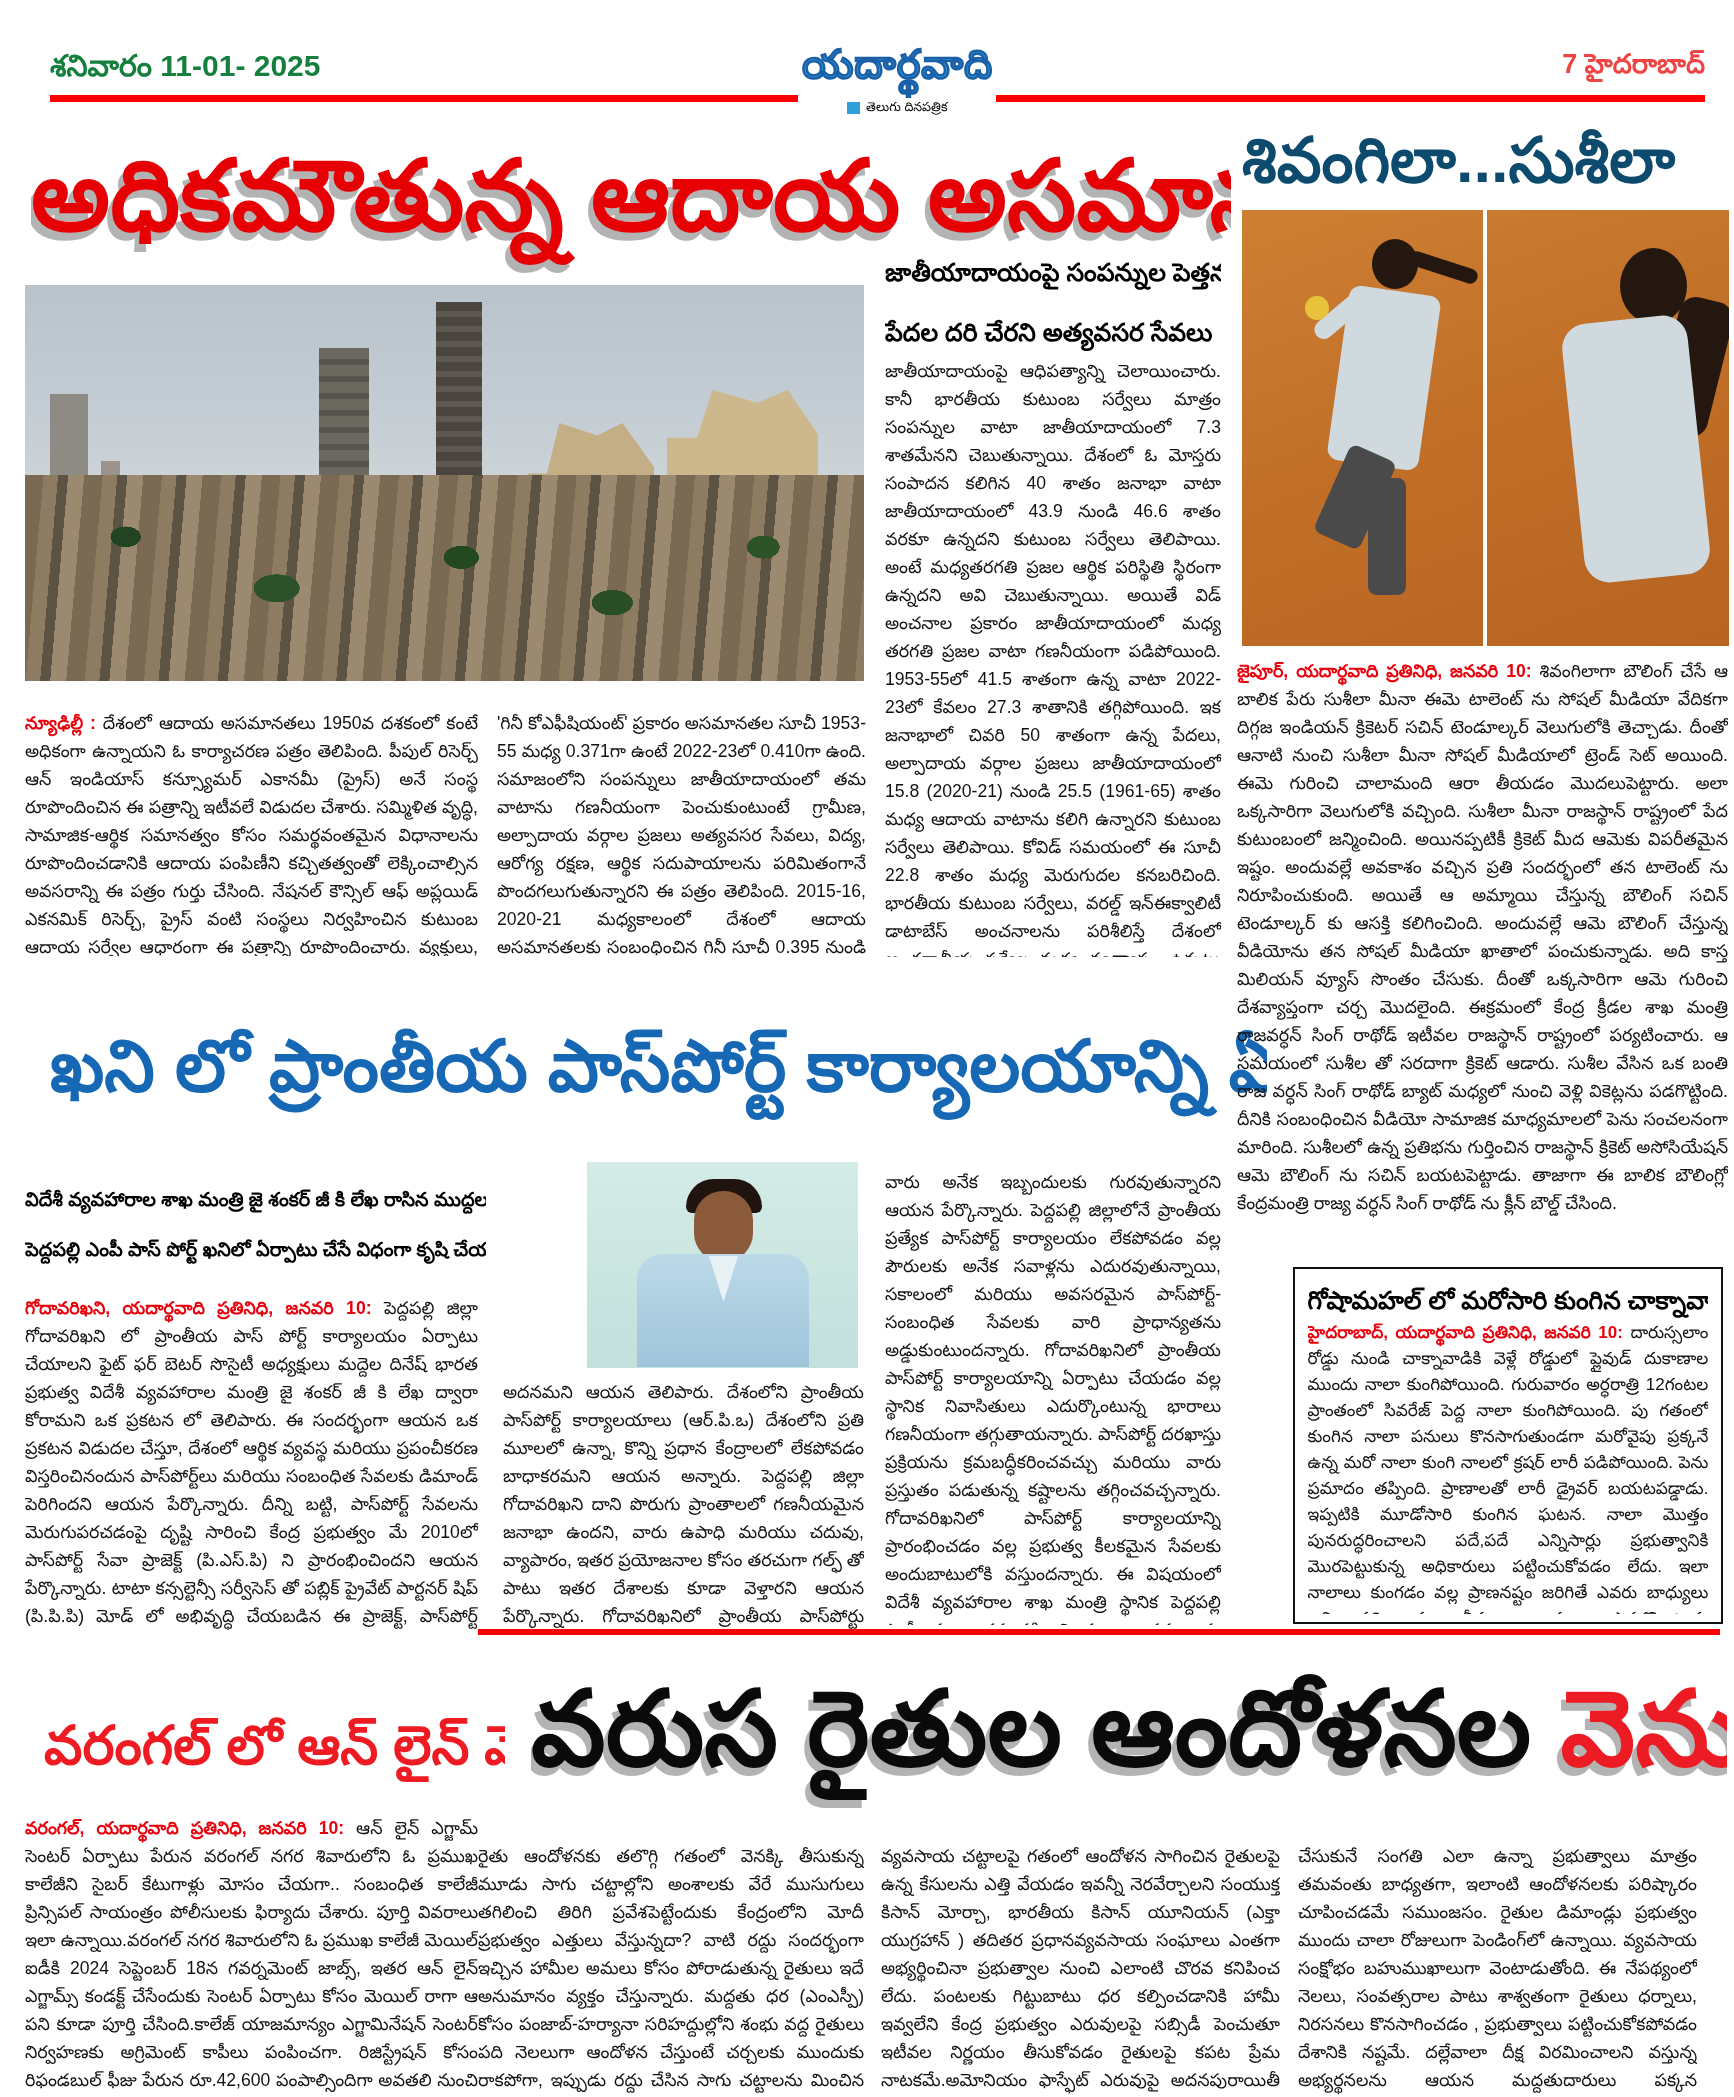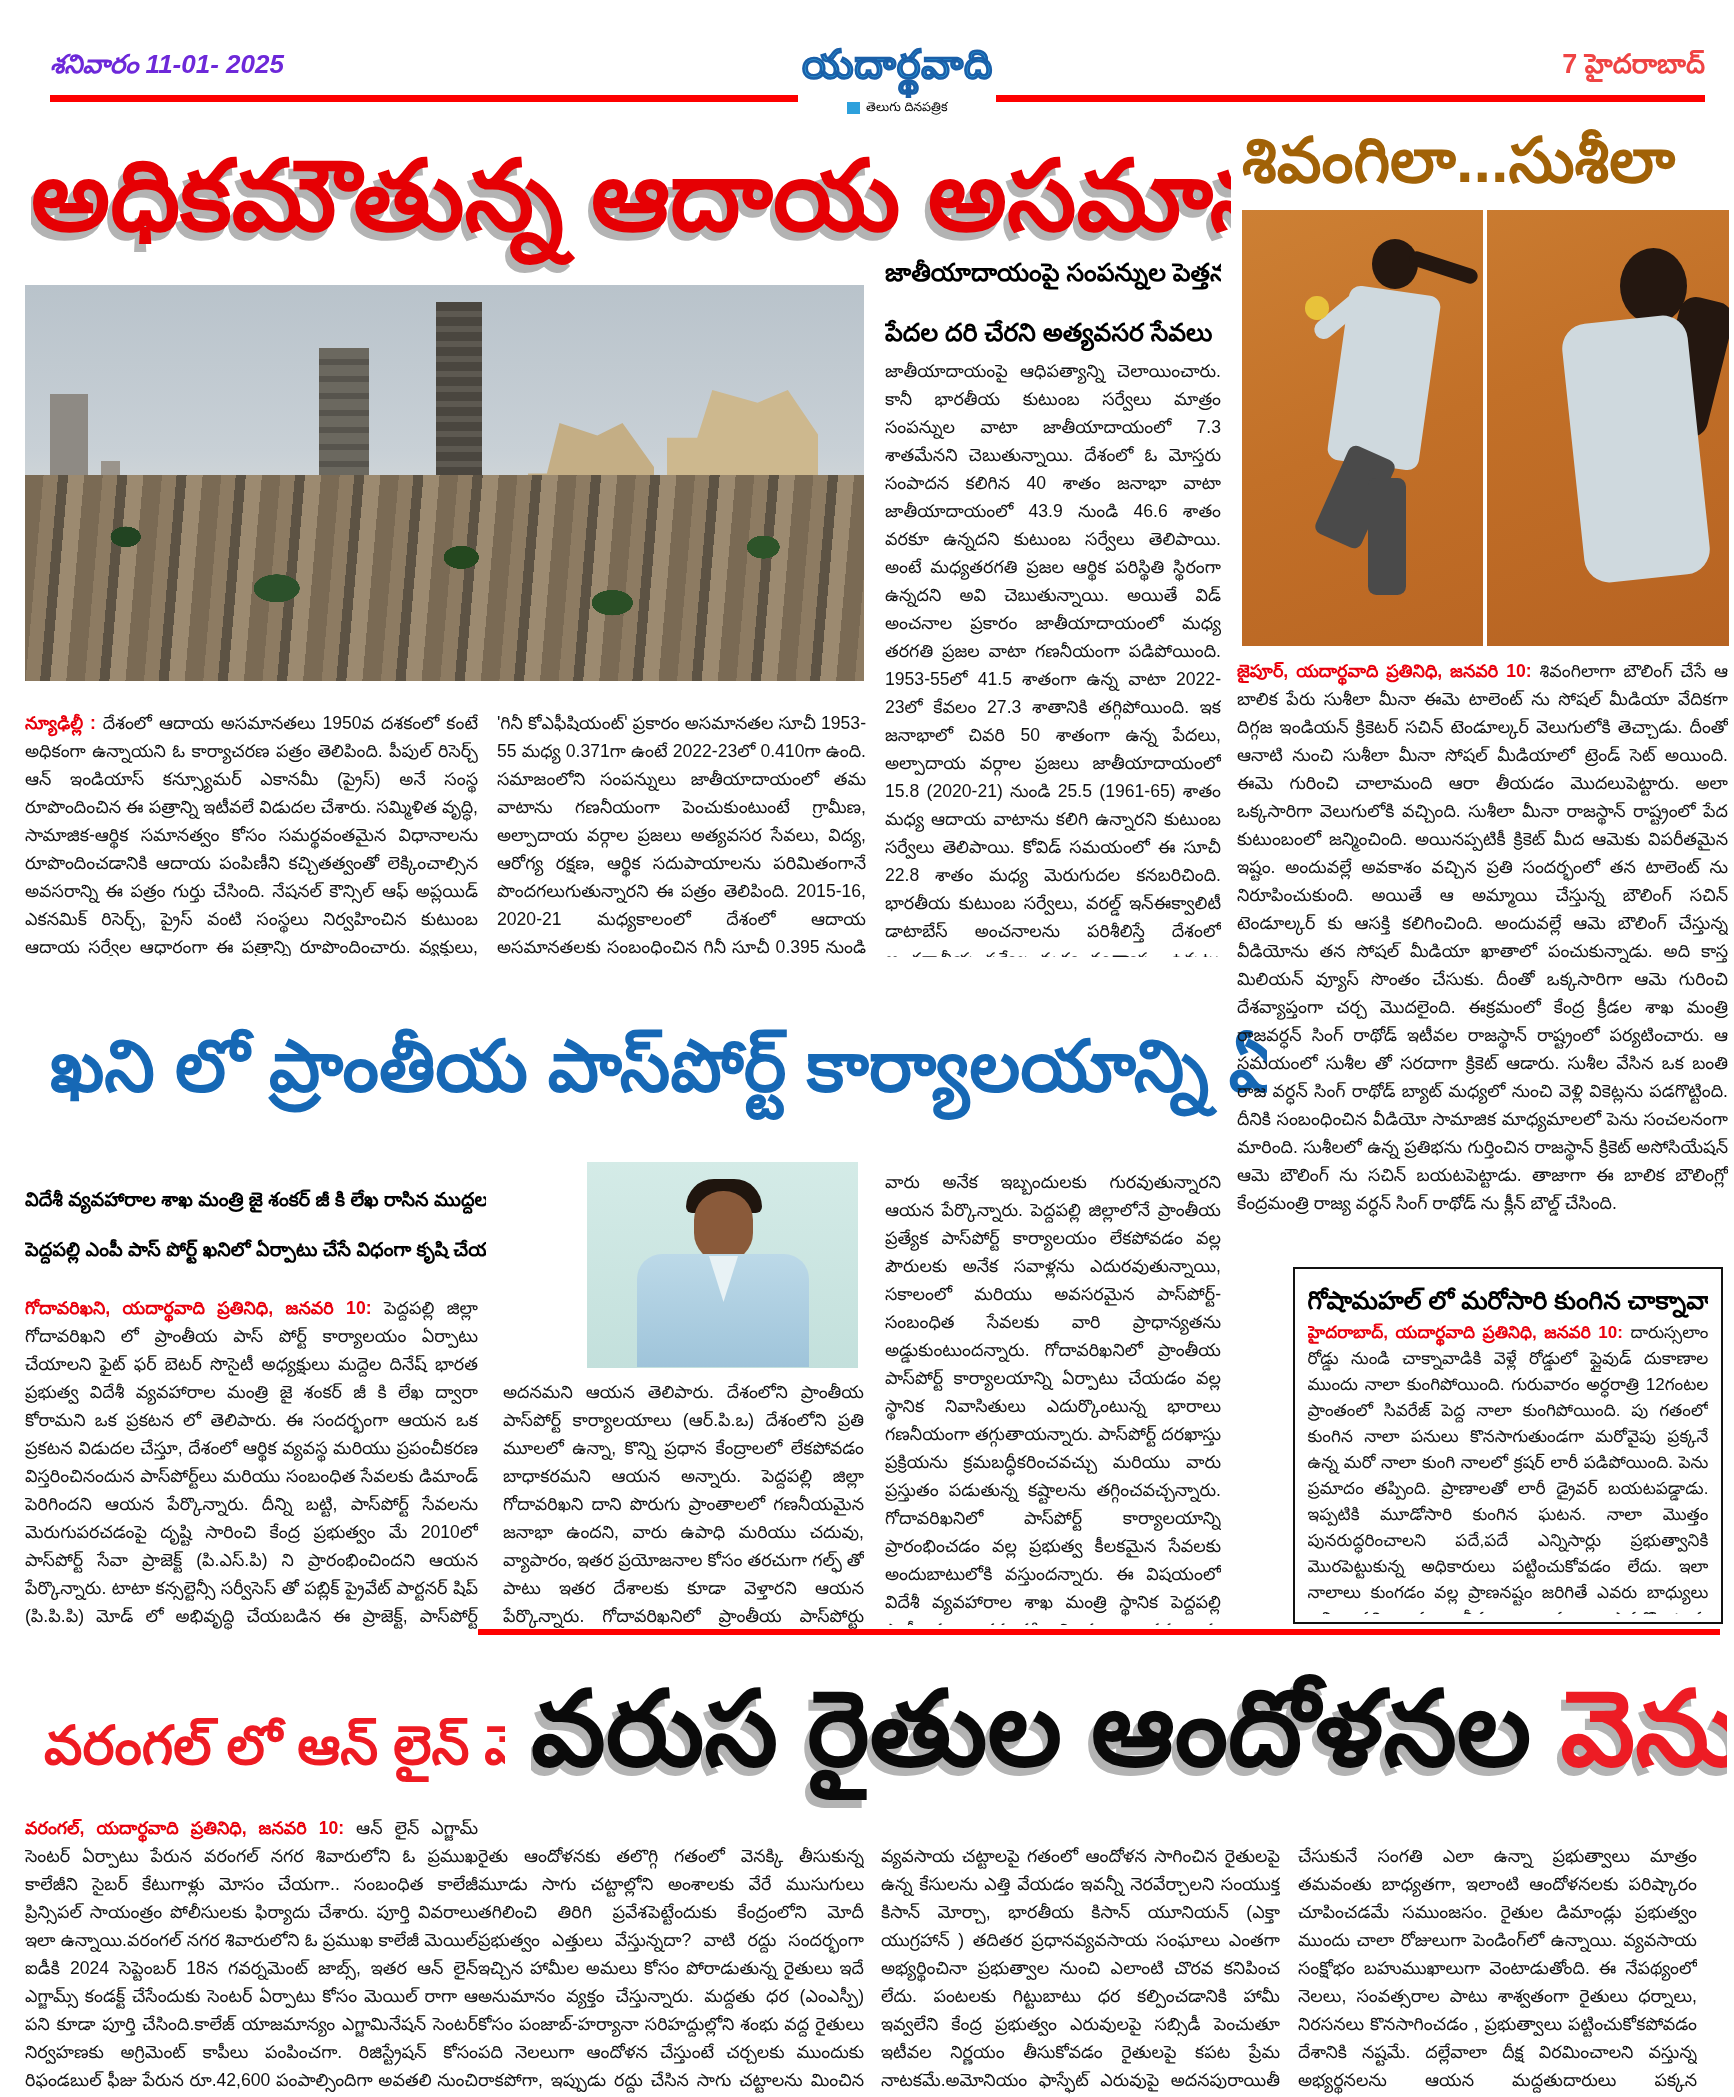--- a/index.html
+++ b/index.html
@@ -29,21 +29,21 @@
   .figure-head{position:absolute;border-radius:50%;background:#241710;}
   .figure-shirt{position:absolute;background:#cfd9de;border-radius:11.7px;}
   .figure-pants{position:absolute;background:#4a4a4a;border-radius:8.4px;}
   .man-photo{background:linear-gradient(#d4ebe7,#c3e0dc);overflow:hidden;}
   .box-article{border:2.9px solid #111;background:#fff;}
 </style>
 </head>
 <body>
 
 <div class="abs" style="left:50px;top:49px;width:503px;">
-  <span class="bold" style="font-size:26px;color:#6d28d9;font-style:italic;">శనివారం 11-01- 2025</span>
+  <span class="bold" style="font-size:30px;color:#15803d;">శనివారం 11-01- 2025</span>
 </div>
 
 <div class="abs" style="left:780px;top:42px;width:235px;text-align:center;">
   <div class="bold" style="font-size: 40px; letter-spacing: 0.8px; -webkit-text-stroke: 1.3px rgb(26, 95, 168); color: rgb(45, 160, 220);">యదార్థవాది</div>
   <div style="margin-top:2.5px;">
     <span style="display: inline-block; width: 12.6px; height: 12.6px; vertical-align: middle; margin-right: 4.2px; background-color: rgb(45, 160, 220);"></span>
     <span style="font-size:12.6px;color:#000;vertical-align:middle;">తెలుగు దినపత్రిక</span>
   </div>
 </div>
 
@@ -97,21 +97,21 @@
   <div style="position:absolute;left:50px;top:92px;width:172px;height:113px;background:linear-gradient(#bcd9e8,#9fc4da);border-radius:25px 25px 0 0;"></div>
   <div style="position:absolute;left:122px;top:94px;width:29px;height:46px;background:#e8f2f5;clip-path:polygon(0 0,100% 0,50% 100%);"></div>
 </div>
 
 <div class="abs body-text" style="left:503px;top:1378px;width:361px;height:252px;">అదనమని ఆయన తెలిపారు. దేశంలోని ప్రాంతీయ పాస్‌పోర్ట్ కార్యాలయాలు (ఆర్.పి.ఒ) దేశంలోని ప్రతి మూలలో ఉన్నా, కొన్ని ప్రధాన కేంద్రాలలో లేకపోవడం బాధాకరమని ఆయన అన్నారు. పెద్దపల్లి జిల్లా గోదావరిఖని దాని పొరుగు ప్రాంతాలలో గణనీయమైన జనాభా ఉందని, వారు ఉపాధి మరియు చదువు, వ్యాపారం, ఇతర ప్రయోజనాల కోసం తరచుగా గల్ఫ్ తో పాటు ఇతర దేశాలకు కూడా వెళ్తారని ఆయన పేర్కొన్నారు. గోదావరిఖనిలో ప్రాంతీయ పాస్‌పోర్టు కార్యాలయం లేకపోవడంతో స్థానిక ప్రజలు తీవ్ర ఇబ్బందులు పడుతున్నారని అన్నారు. ముఖ్యంగా, పాస్‌పోర్ట్ సేవలను కోరుకునే వ్యక్తులు కరీంనగర్, నిజామాబాద్, హైద్రాబాద్ లాంటి దూరం ప్రయాణించ వలసి వస్తుందని, దీని వల్ల పాస్ పోర్ట్ కావాల్సిన</div>
 
 <div class="abs body-text" style="left:885px;top:1168px;width:336px;height:457px;">వారు అనేక ఇబ్బందులకు గురవుతున్నారని ఆయన పేర్కొన్నారు. పెద్దపల్లి జిల్లాలోనే ప్రాంతీయ ప్రత్యేక పాస్‌పోర్ట్ కార్యాలయం లేకపోవడం వల్ల పౌరులకు అనేక సవాళ్లను ఎదురవుతున్నాయి, సకాలంలో మరియు అవసరమైన పాస్‌పోర్ట్-సంబంధిత సేవలకు వారి ప్రాధాన్యతను అడ్డుకుంటుందన్నారు. గోదావరిఖనిలో ప్రాంతీయ పాస్‌పోర్ట్ కార్యాలయాన్ని ఏర్పాటు చేయడం వల్ల స్థానిక నివాసితులు ఎదుర్కొంటున్న భారాలు గణనీయంగా తగ్గుతాయన్నారు. పాస్‌పోర్ట్ దరఖాస్తు ప్రక్రియను క్రమబద్ధీకరించవచ్చు మరియు వారు ప్రస్తుతం పడుతున్న కష్టాలను తగ్గించవచ్చన్నారు. గోదావరిఖనిలో పాస్‌పోర్ట్ కార్యాలయాన్ని ప్రారంభించడం వల్ల ప్రభుత్వ కీలకమైన సేవలకు అందుబాటులోకి వస్తుందన్నారు. ఈ విషయంలో విదేశీ వ్యవహారాల శాఖ మంత్రి స్థానిక పెద్దపల్లి ఎంపీ కూడా శ్రద్ధ వహించి ప్రజల అవసరాలను గుర్తించి పరిశీలన చేయాలని, పెద్దపల్లి జిల్లా గోదావరిఖనిలో ప్రాంతీయ పాస్‌పోర్ట్ కార్యాలయాన్ని ఏర్పాటు చేయడం గోదావరిఖని వాసులకు సులభతరమైన పరిపాలనా ప్రక్రియలను చేయడానికి ఒక అద్భుతమైన ముందడుగు పడుతుందన్నారు. కేంద్ర మంత్రి మరియు ఎంపీ వంశీ ఈ విషయంలో అవసరమైన చర్యలు తీసుకుంటారని మరియు అందుకు అవసరమైన చర్యలను తీసుకోవాలని ఆయన పంపిన లేఖలో కోరామని దినేష్ తెలిపారు</div>
 
 <div class="abs" style="left: 478px; top: 1629px; width: 1242px; height: 5.9px; background-color: rgb(254, 0, 0);"></div>
 
-<div class="abs bold nowrap" style="left: 1242px; top: 124px; width: 487px; height: 80px; font-size: 63px; line-height: 73px; color: #a16207;">శివంగిలా...సుశీలా</div>
+<div class="abs bold nowrap" style="left: 1242px; top: 124px; width: 487px; height: 80px; font-size: 63px; line-height: 73px; color: #0c4a6e;">శివంగిలా...సుశీలా</div>
 
 <div class="abs girls" style="left:1242px;top:210px;width:487px;height:436px;">
 
   <div class="figure-head" style="left:130px;top:29px;width:46px;height:50px;"></div>
   <div style="position:absolute;left:166px;top:50px;width:71px;height:15px;background:#241710;border-radius:8.4px;transform:rotate(18deg);"></div>
   <div class="figure-shirt" style="left:96px;top:80px;width:92px;height:176px;transform:rotate(8deg);"></div>
   <div style="position:absolute;left:67px;top:96px;width:63px;height:18.5px;background:#cfd9de;border-radius:10px;transform:rotate(-40deg);"></div>
   <div class="figure-pants" style="left:88px;top:239px;width:50px;height:96px;transform:rotate(24deg);"></div>
   <div class="figure-pants" style="left:126px;top:268px;width:38px;height:117px;"></div>
   <div style="position:absolute;left:63px;top:86px;width:23.5px;height:23.5px;background:#e8c23a;border-radius:50%;"></div>

